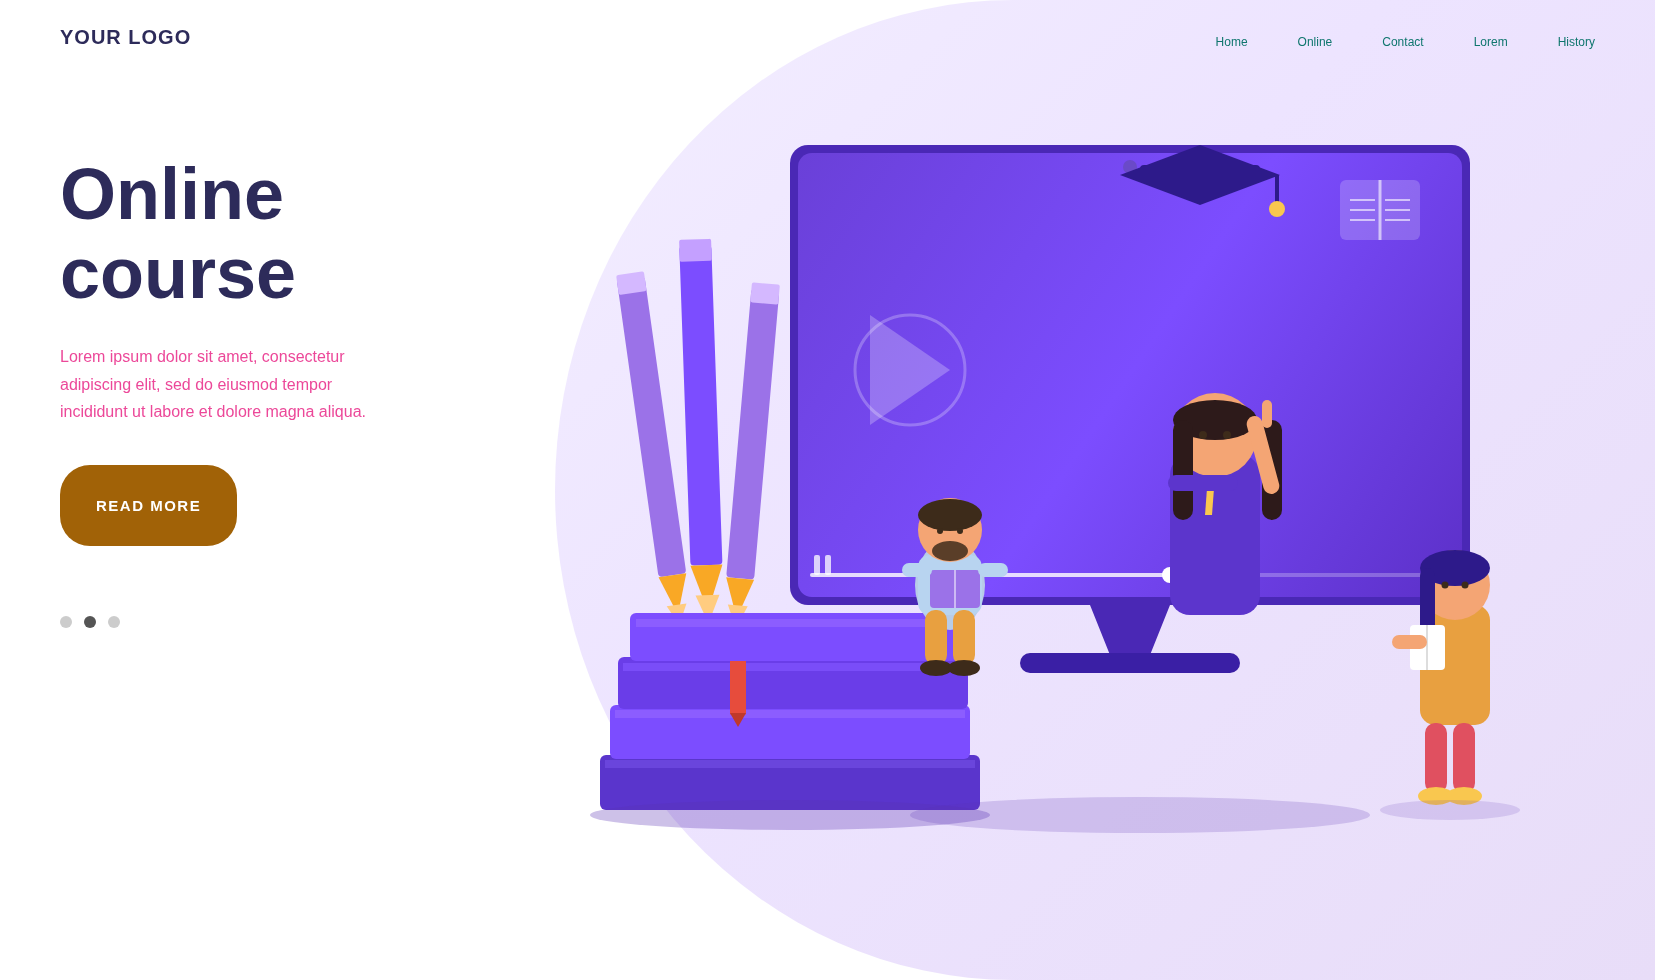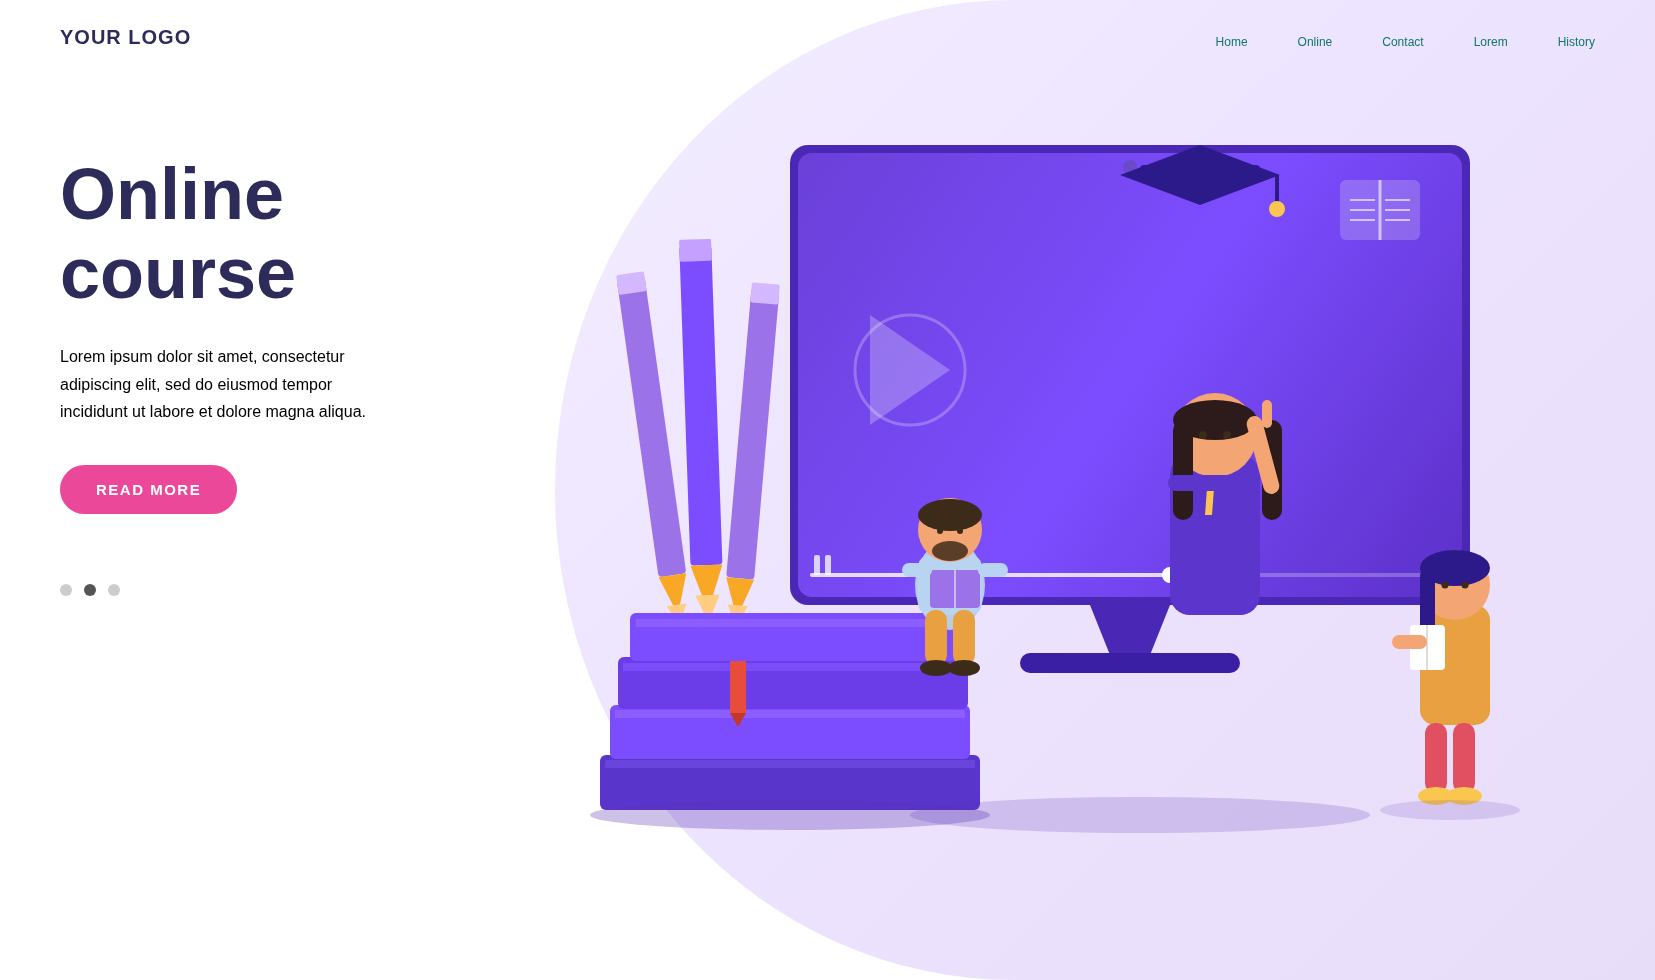--- a/index.html
+++ b/index.html
@@ -73,32 +73,32 @@
     .hero-title {
       font-size: 72px;
       font-weight: 700;
       color: #2d2b5a;
       line-height: 1.1;
       margin-bottom: 30px;
     }
 
     .hero-desc {
       font-size: 16px;
-      color: #000000;
+      color: #ec4899;
       line-height: 1.7;
       margin-bottom: 40px;
       max-width: 320px;
     }
 
     .read-more-btn {
-      background: #ec4899;
+      background: #a16207;
       color: #fff;
       border: none;
       border-radius: 30px;
-      padding: 16px 36px;
+      padding: 32px 36px;
       font-size: 15px;
       font-weight: 700;
       letter-spacing: 1.5px;
       cursor: pointer;
       display: inline-block;
       margin-bottom: 50px;
     }
 
     .dots {
       display: flex;

